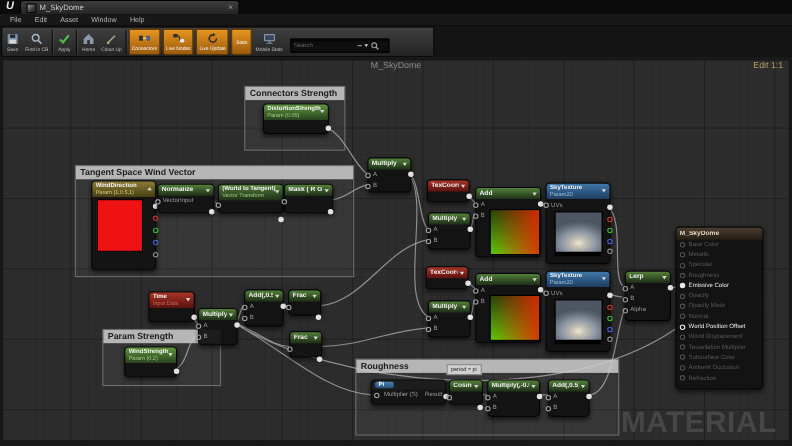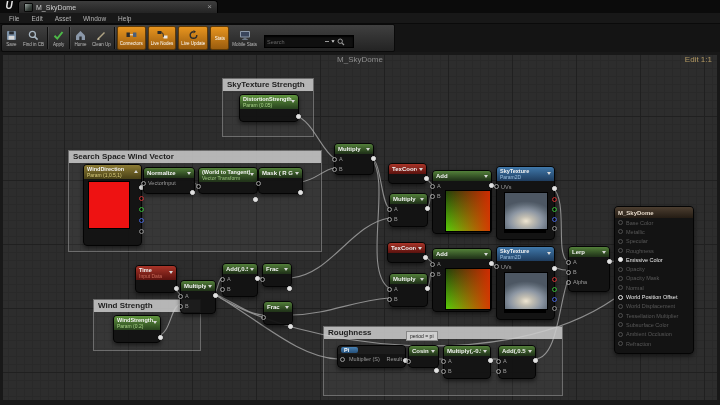--- a/index.html
+++ b/index.html
@@ -202,20 +202,21 @@
             <circle cx="3.2" cy="3.2" r="2.2" fill="none" stroke="#9a9a9a" stroke-width="1"></circle>
             <line x1="4.8" y1="4.8" x2="7" y2="7" stroke="#9a9a9a" stroke-width="1.2"></line>
           </svg>
       </div>
     </div>
   </div>
 
   <div id="graph">
     <div class="graph-title">M_SkyDome</div>
     <div class="zoom-label">Edit 1:1</div>
+    <div class="watermark">MATERIAL</div>
 
     <svg class="wires" width="720" height="353" viewBox="0 0 720 353">
       <path d="M296,64 C312,68 322,99 334,106"></path>
       <path d="M300,130 C315,129 322,118 334,116"></path>
       <path d="M371,106 C381,107 381,151 389,156"></path>
       <path d="M371,106 C392,128 362,218 389,236"></path>
       <path d="M291,226 C330,223 352,172 389,166"></path>
       <path d="M292,263 C330,262 352,249 389,246"></path>
       <path d="M140,134 C141,133 141,130 143,130"></path>
       <path d="M192,130 C195,130 195,133 199,133"></path>
@@ -236,27 +237,27 @@
       <path d="M214,242 C300,297 505,322 614,247"></path>
       <path d="M256,226 L262,226"></path>
       <path d="M405,307 L409,307"></path>
       <path d="M438,307 L444,307"></path>
       <path d="M490,307 L499,307"></path>
       <path d="M535,307 C558,306 559,250 568,228"></path>
       <path d="M609,208 C612,209 612,210 616,209"></path>
     </svg>
 
     <div class="comment" style="left:222px;top:26px;width:90px;height:57px;">
-      <div class="ctitle">SkyTexture Strength</div>
+      <div class="ctitle">Connectors Strength</div>
     </div>
     <div class="comment" style="left:68px;top:98px;width:252px;height:100px;">
-      <div class="ctitle">Search Space Wind Vector</div>
+      <div class="ctitle">Tangent Space Wind Vector</div>
     </div>
     <div class="comment" style="left:93px;top:247px;width:106px;height:50px;">
-      <div class="ctitle">Wind Strength</div>
+      <div class="ctitle">Param Strength</div>
     </div>
     <div class="comment" style="left:323px;top:274px;width:238px;height:68px;">
       <div class="ctitle">Roughness</div>
     </div>
     <div class="bubble" style="left:406px;top:279px;">period = pi</div>
 
     <div class="node" style="left:239px;top:42px;width:58px;height:26px;">
       <div class="hd2 gp">
         <span class="t">DistortionStrength</span>
         <span class="s">Param (0.05)</span>

